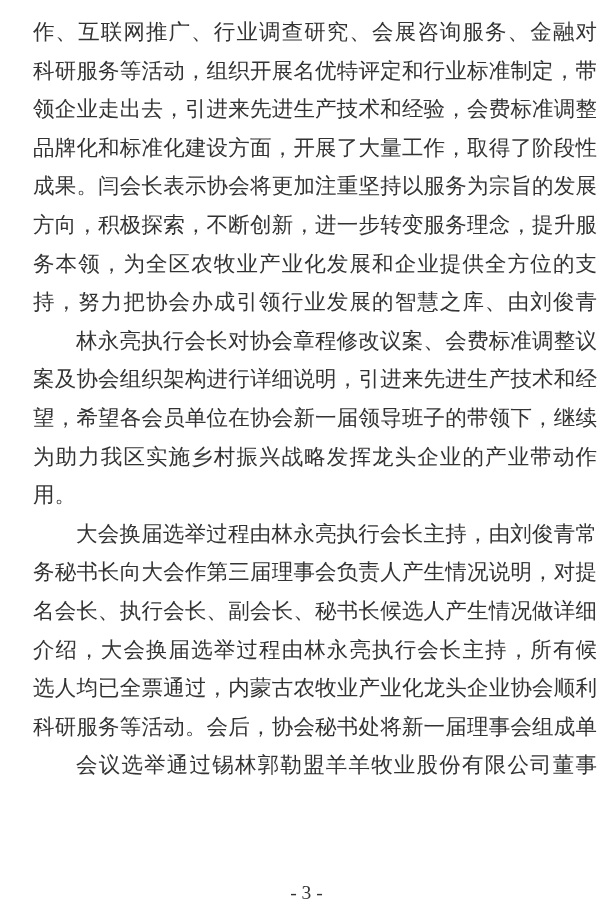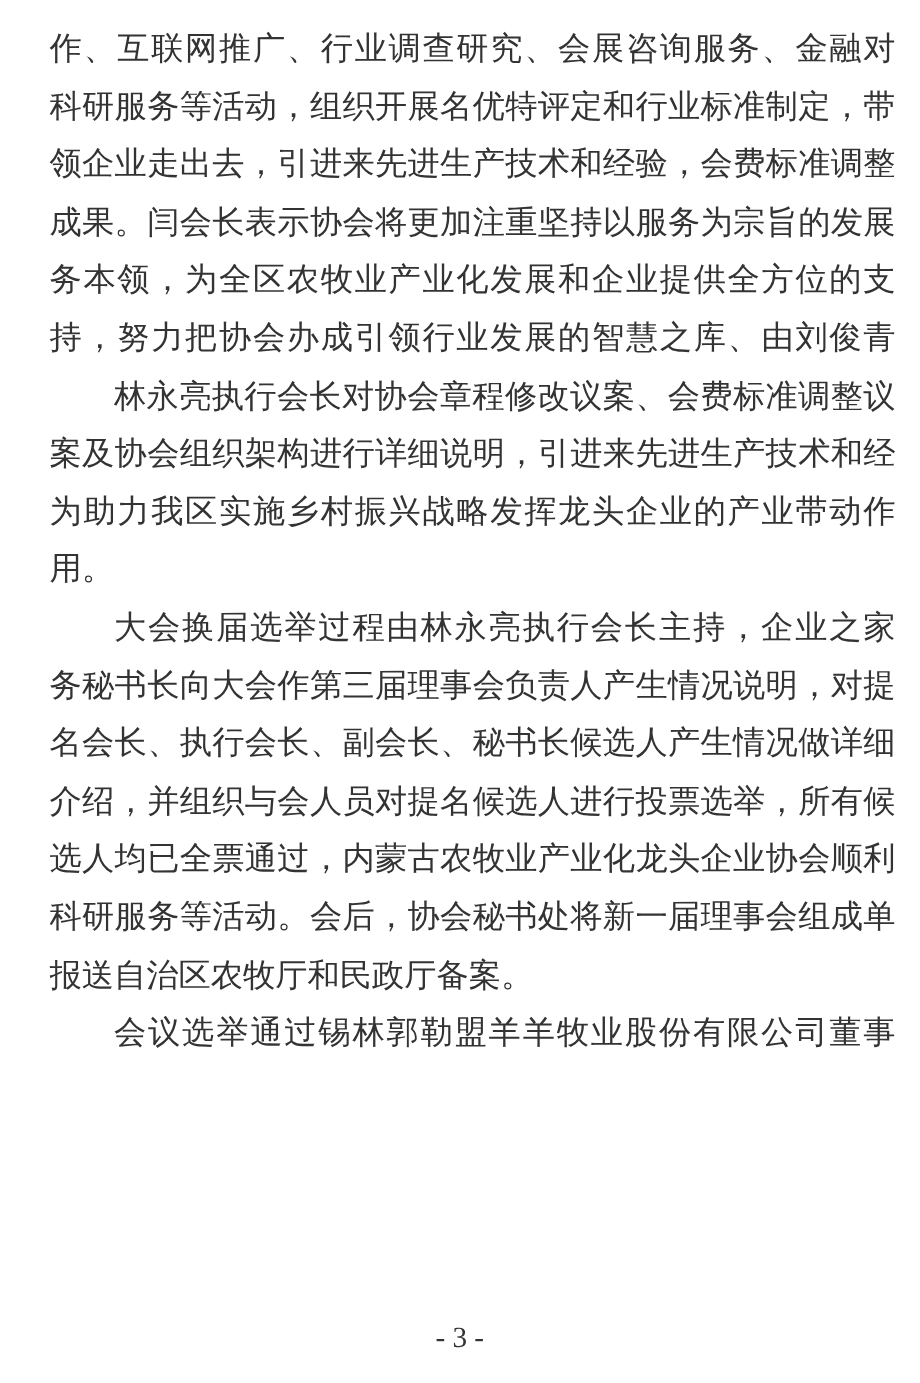--- a/index.html
+++ b/index.html
@@ -48,30 +48,32 @@
   }
 </style>
 </head>
 <body>
 
 <div class="page" style="background: rgb(255, 255, 255); color: rgb(51, 51, 51);">
   <div class="text-block">
       <div class="line">作、互联网推广、行业调查研究、会展咨询服务、金融对接、</div>
       <div class="line">科研服务等活动，组织开展名优特评定和行业标准制定，带</div>
       <div class="line">领企业走出去，引进来先进生产技术和经验，会费标准调整议</div>
+      <div class="line">品牌化和标准化建设方面，开展了大量工作，取得了阶段性</div>
       <div class="line">成果。闫会长表示协会将更加注重坚持以服务为宗旨的发展</div>
+      <div class="line">方向，积极探索，不断创新，进一步转变服务理念，提升服</div>
       <div class="line">务本领，为全区农牧业产业化发展和企业提供全方位的支</div>
       <div class="line nojust">持，努力把协会办成引领行业发展的智慧之库、由刘俊青常。</div>
       <div class="line indent">林永亮执行会长对协会章程修改议案、会费标准调整议</div>
       <div class="line">案及协会组织架构进行详细说明，引进来先进生产技术和经验</div>
+      <div class="line">望，希望各会员单位在协会新一届领导班子的带领下，继续</div>
       <div class="line">为助力我区实施乡村振兴战略发挥龙头企业的产业带动作</div>
       <div class="line nojust">用。</div>
-      <div class="line indent">大会换届选举过程由林永亮执行会长主持，企业之家</div>
+      <div class="line indent">大会换届选举过程由林永亮执行会长主持，由刘俊青常</div>
       <div class="line">务秘书长向大会作第三届理事会负责人产生情况说明，对提</div>
       <div class="line">名会长、执行会长、副会长、秘书长候选人产生情况做详细</div>
-      <div class="line">介绍，并组织与会人员对提名候选人进行投票选举，所有候</div>
+      <div class="line">介绍，大会换届选举过程由林永亮执行会长主持，所有候</div>
       <div class="line">选人均已全票通过，内蒙古农牧业产业化龙头企业协会顺利</div>
       <div class="line">科研服务等活动。会后，协会秘书处将新一届理事会组成单位</div>
-      <div class="line nojust">报送自治区农牧厅和民政厅备案。</div>
       <div class="line indent">会议选举通过锡林郭勒盟羊羊牧业股份有限公司董事</div>
     </div>
   <div class="footer">- 3 -</div>
 </div>
 
 </body></html>

